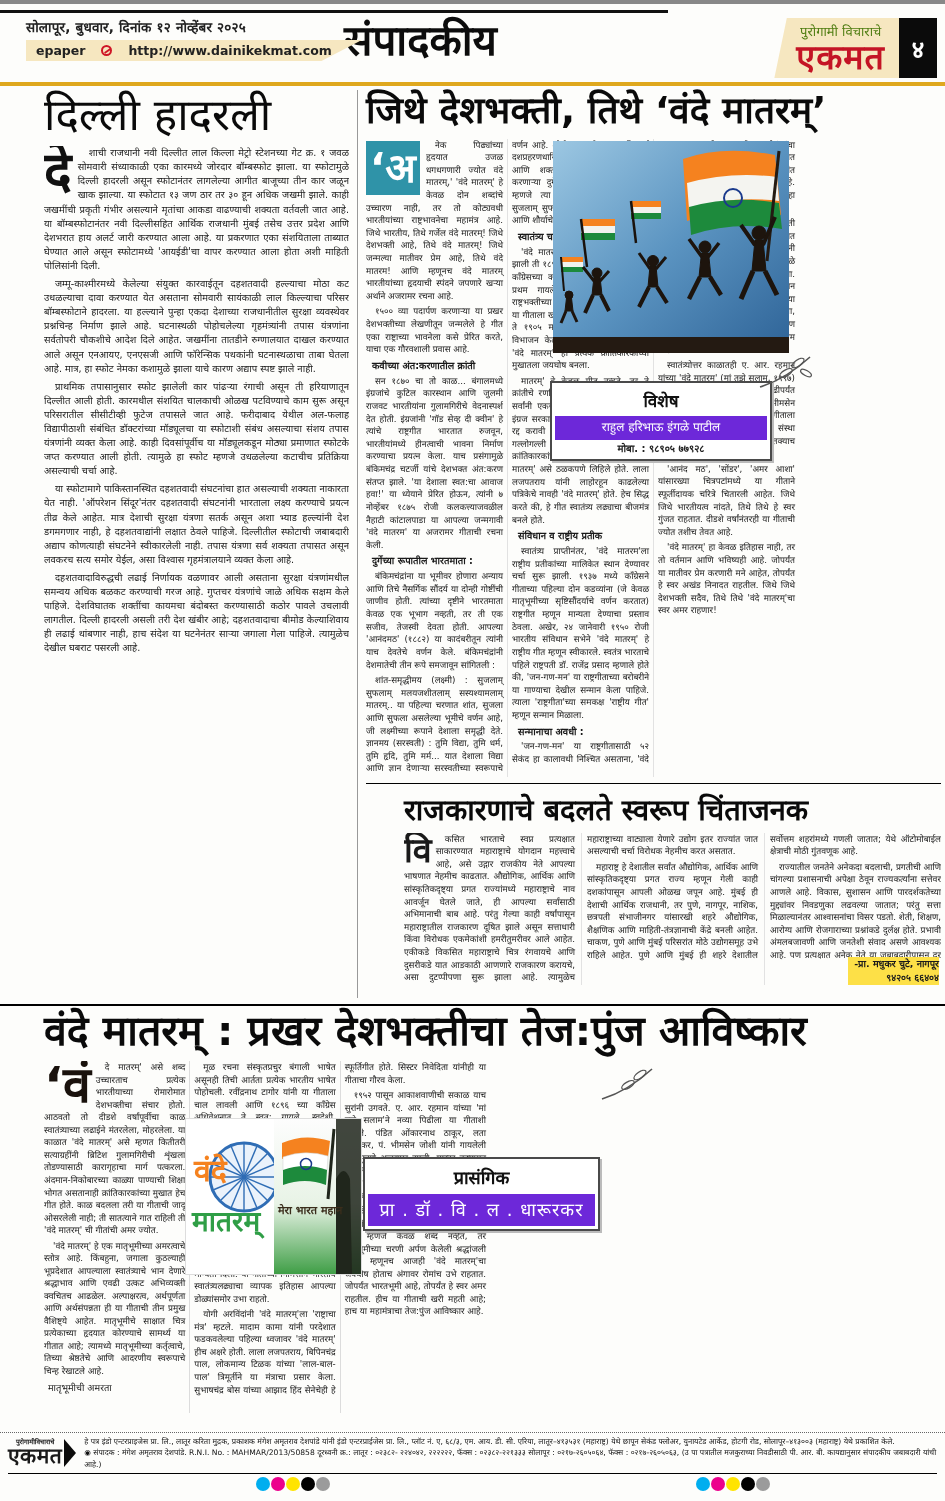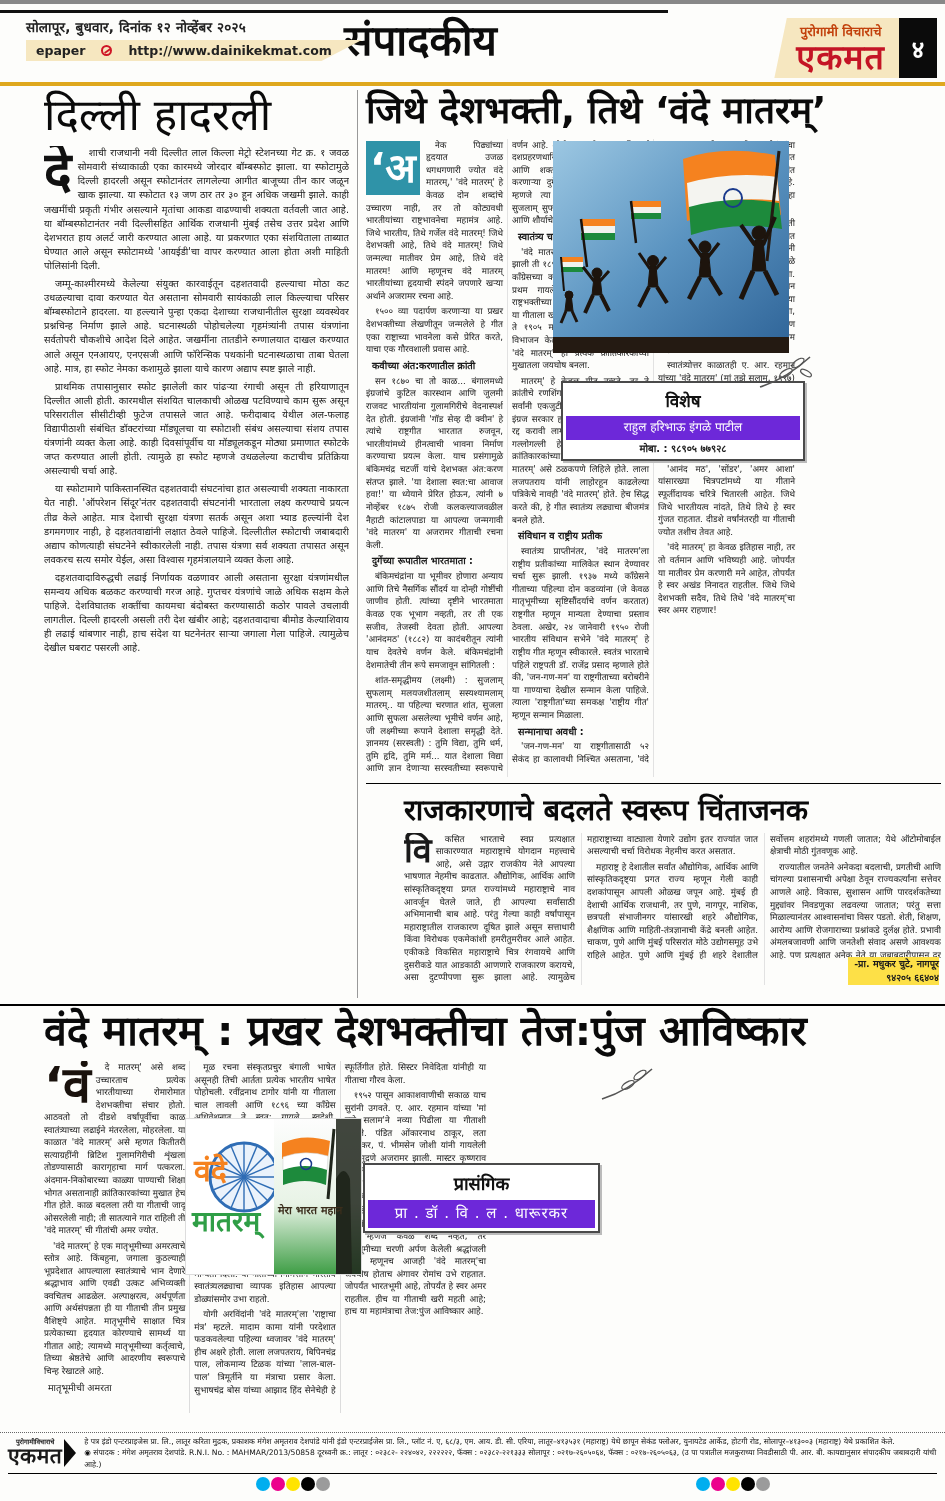--- a/index.html
+++ b/index.html
@@ -13,21 +13,21 @@
   .dateline{font-size:13.5px;font-weight:bold;color:#222;letter-spacing:.2px;}
   .epaper-ribbon{margin-top:4px;background:#f6e7c0;display:inline-flex;align-items:center;gap:16px;
      padding:3px 30px 3px 10px;font-size:12.5px;font-weight:bold;color:#222;
      clip-path:polygon(0 0,100% 0,88% 100%,0 100%);}
   .globe{width:11px;height:11px;border-radius:50%;border:2.5px solid #cf1626;display:inline-block;position:relative;}
   .globe:after{content:"";position:absolute;left:1px;top:3px;width:7px;height:2px;background:#cf1626;transform:rotate(-35deg);}
   .section-title{flex:1;text-align:left;font-size:42px;font-weight:800;margin:0;line-height:1.1;color:#0c0c0c;}
   .masthead{display:flex;align-items:stretch;margin-right:2px;}
   .mast-box{background:#f6e7c0;padding:4px 14px 4px 22px;text-align:center;
      clip-path:polygon(10% 0,100% 0,100% 100%,0 100%);}
-  .mast-tag{font-size:13px;font-weight:bold;color:#c2410c;}
+  .mast-tag{font-size:13px;font-weight:normal;color:#4d7c0f;}
   .mast-name{font-size:34px;font-weight:800;color:#c41425;line-height:1.0;letter-spacing:1px;}
   .page-no{background:#0b0b0b;color:#fff;width:38px;display:flex;align-items:center;justify-content:center;
      font-size:24px;font-weight:bold;}
   .gold-rule{height:4px;background:#dfa81e;margin:2px 0 4px 0;}
   
   main{display:flex;padding:0 4px 0 44px;}
   .editorial{width:313px;padding-right:8px;}
   .ed-headline{font-size:44px;font-weight:400;margin:2px 0 8px 0;line-height:1.05;color:#0a0a0a;}
   .body-text{font-size:9.6px;line-height:1.47;text-align:justify;color:#1c1c1c;}
   .body-text p{margin:0 0 4px 0;text-indent:11px;}
@@ -44,42 +44,42 @@
   .ma-body h4.sub{font-size:9.6px;font-weight:bold;margin:3px 0 2px 6px;text-indent:0;}
   .dropcap-box{float:left;width:54px;height:54px;background:#2f93a8;color:#fff;font-size:40px;font-weight:800;
      display:flex;align-items:center;justify-content:center;margin:2px 6px 2px 0;}
   .photo{position:absolute;left:187px;top:2px;width:236px;height:212px;background:#fff;z-index:3;}
   .ornament{position:absolute;z-index:4;}
   .infobox{position:absolute;z-index:3;background:#fff;border:2px solid #4a4a4a;box-shadow:2px 2px 0 #bbb;
      text-align:center;padding:3px;}
   .infobox .ib-label{font-size:17px;font-weight:800;padding:3px 0;color:#111;}
   .infobox .ib-author{background:#6d28d9;color:#fff;font-size:12px;font-weight:normal;padding:3px 2px;}
   .infobox .ib-mobile{font-size:10px;font-weight:bold;padding:2px 0 0 0;color:#222;}
-  .vishesh{left:195px;top:242px;width:244px;}
+  .vishesh{left:184px;top:242px;width:222px;}
   
   .politics{margin-top:6px;border-top:1.5px solid #000;padding:3px 0 0 38px;}
   .po-headline{font-size:29px;font-weight:800;margin:2px 0 5px 0;color:#0a0a0a;}
   .po-body{position:relative;height:152px;overflow:hidden;column-count:3;column-gap:12px;
      column-rule:1px solid #e2e2e2;column-fill:auto;font-size:8.7px;line-height:1.45;text-align:justify;}
   .po-body p{margin:0 0 3px 0;text-indent:9px;}
   .dropcap-sm{float:left;font-size:34px;font-weight:800;line-height:.95;padding:1px 4px 0 0;}
   .po-byline{position:absolute;right:2px;bottom:0;text-align:right;font-size:9.5px;font-weight:bold;background:#fde047;padding-left:6px;}
   
   .vande{border-top:2px solid #000;margin-top:6px;padding:2px 8px 0 44px;}
   .va-headline{font-size:41px;font-weight:800;margin:2px 0 8px 0;line-height:1.05;color:#0a0a0a;}
   .va-body{position:relative;height:352px;overflow:hidden;column-count:6;column-gap:9px;
      column-rule:1px solid #dcdcdc;column-fill:auto;font-size:8.7px;line-height:1.44;text-align:justify;}
   .va-body p{margin:0 0 3px 0;text-indent:9px;}
   .va-body h4.sub{font-size:9.4px;font-weight:normal;margin:3px 0 2px 4px;}
   .dropcap-red{float:left;font-size:50px;font-weight:800;line-height:.9;padding:2px 5px 0 0;color:#19110c;}
   .vm-graphic{position:absolute;left:141px;top:57px;width:177px;height:157px;z-index:3;background:#fff;
      border:1px solid #ddd;display:flex;}
-  .prasangik{left:319px;top:102px;width:237px;}
+  .prasangik{left:319px;top:96px;width:237px;}
   .prasangik .ib-label{font-size:18px;}
-  .prasangik .ib-author{font-size:15px;letter-spacing:1px;}
+  .prasangik .ib-author{font-size:18px;letter-spacing:1px;}
   
   footer{position:absolute;left:0;right:0;bottom:7px;height:66px;border-top:1px dotted #666;padding:3px 8px 0 8px;background:#fdfdfb;}
   .foot-row{display:flex;gap:8px;align-items:center;}
   .foot-logo{display:flex;align-items:center;}
   .fl-txt{text-align:center;line-height:1;}
   .fl-tag{font-size:6.5px;font-weight:bold;}
   .fl-name{font-size:21px;font-weight:800;letter-spacing:.5px;}
   .fl-wedge{width:0;height:0;border-top:14px solid transparent;border-bottom:14px solid transparent;border-left:12px solid #0c0c0c;margin-left:2px;}
   .imprint{flex:1;font-size:7.6px;line-height:1.5;color:#111;}
   .color-bar{border-top:1.5px solid #000;margin-top:3px;height:22px;position:relative;}

